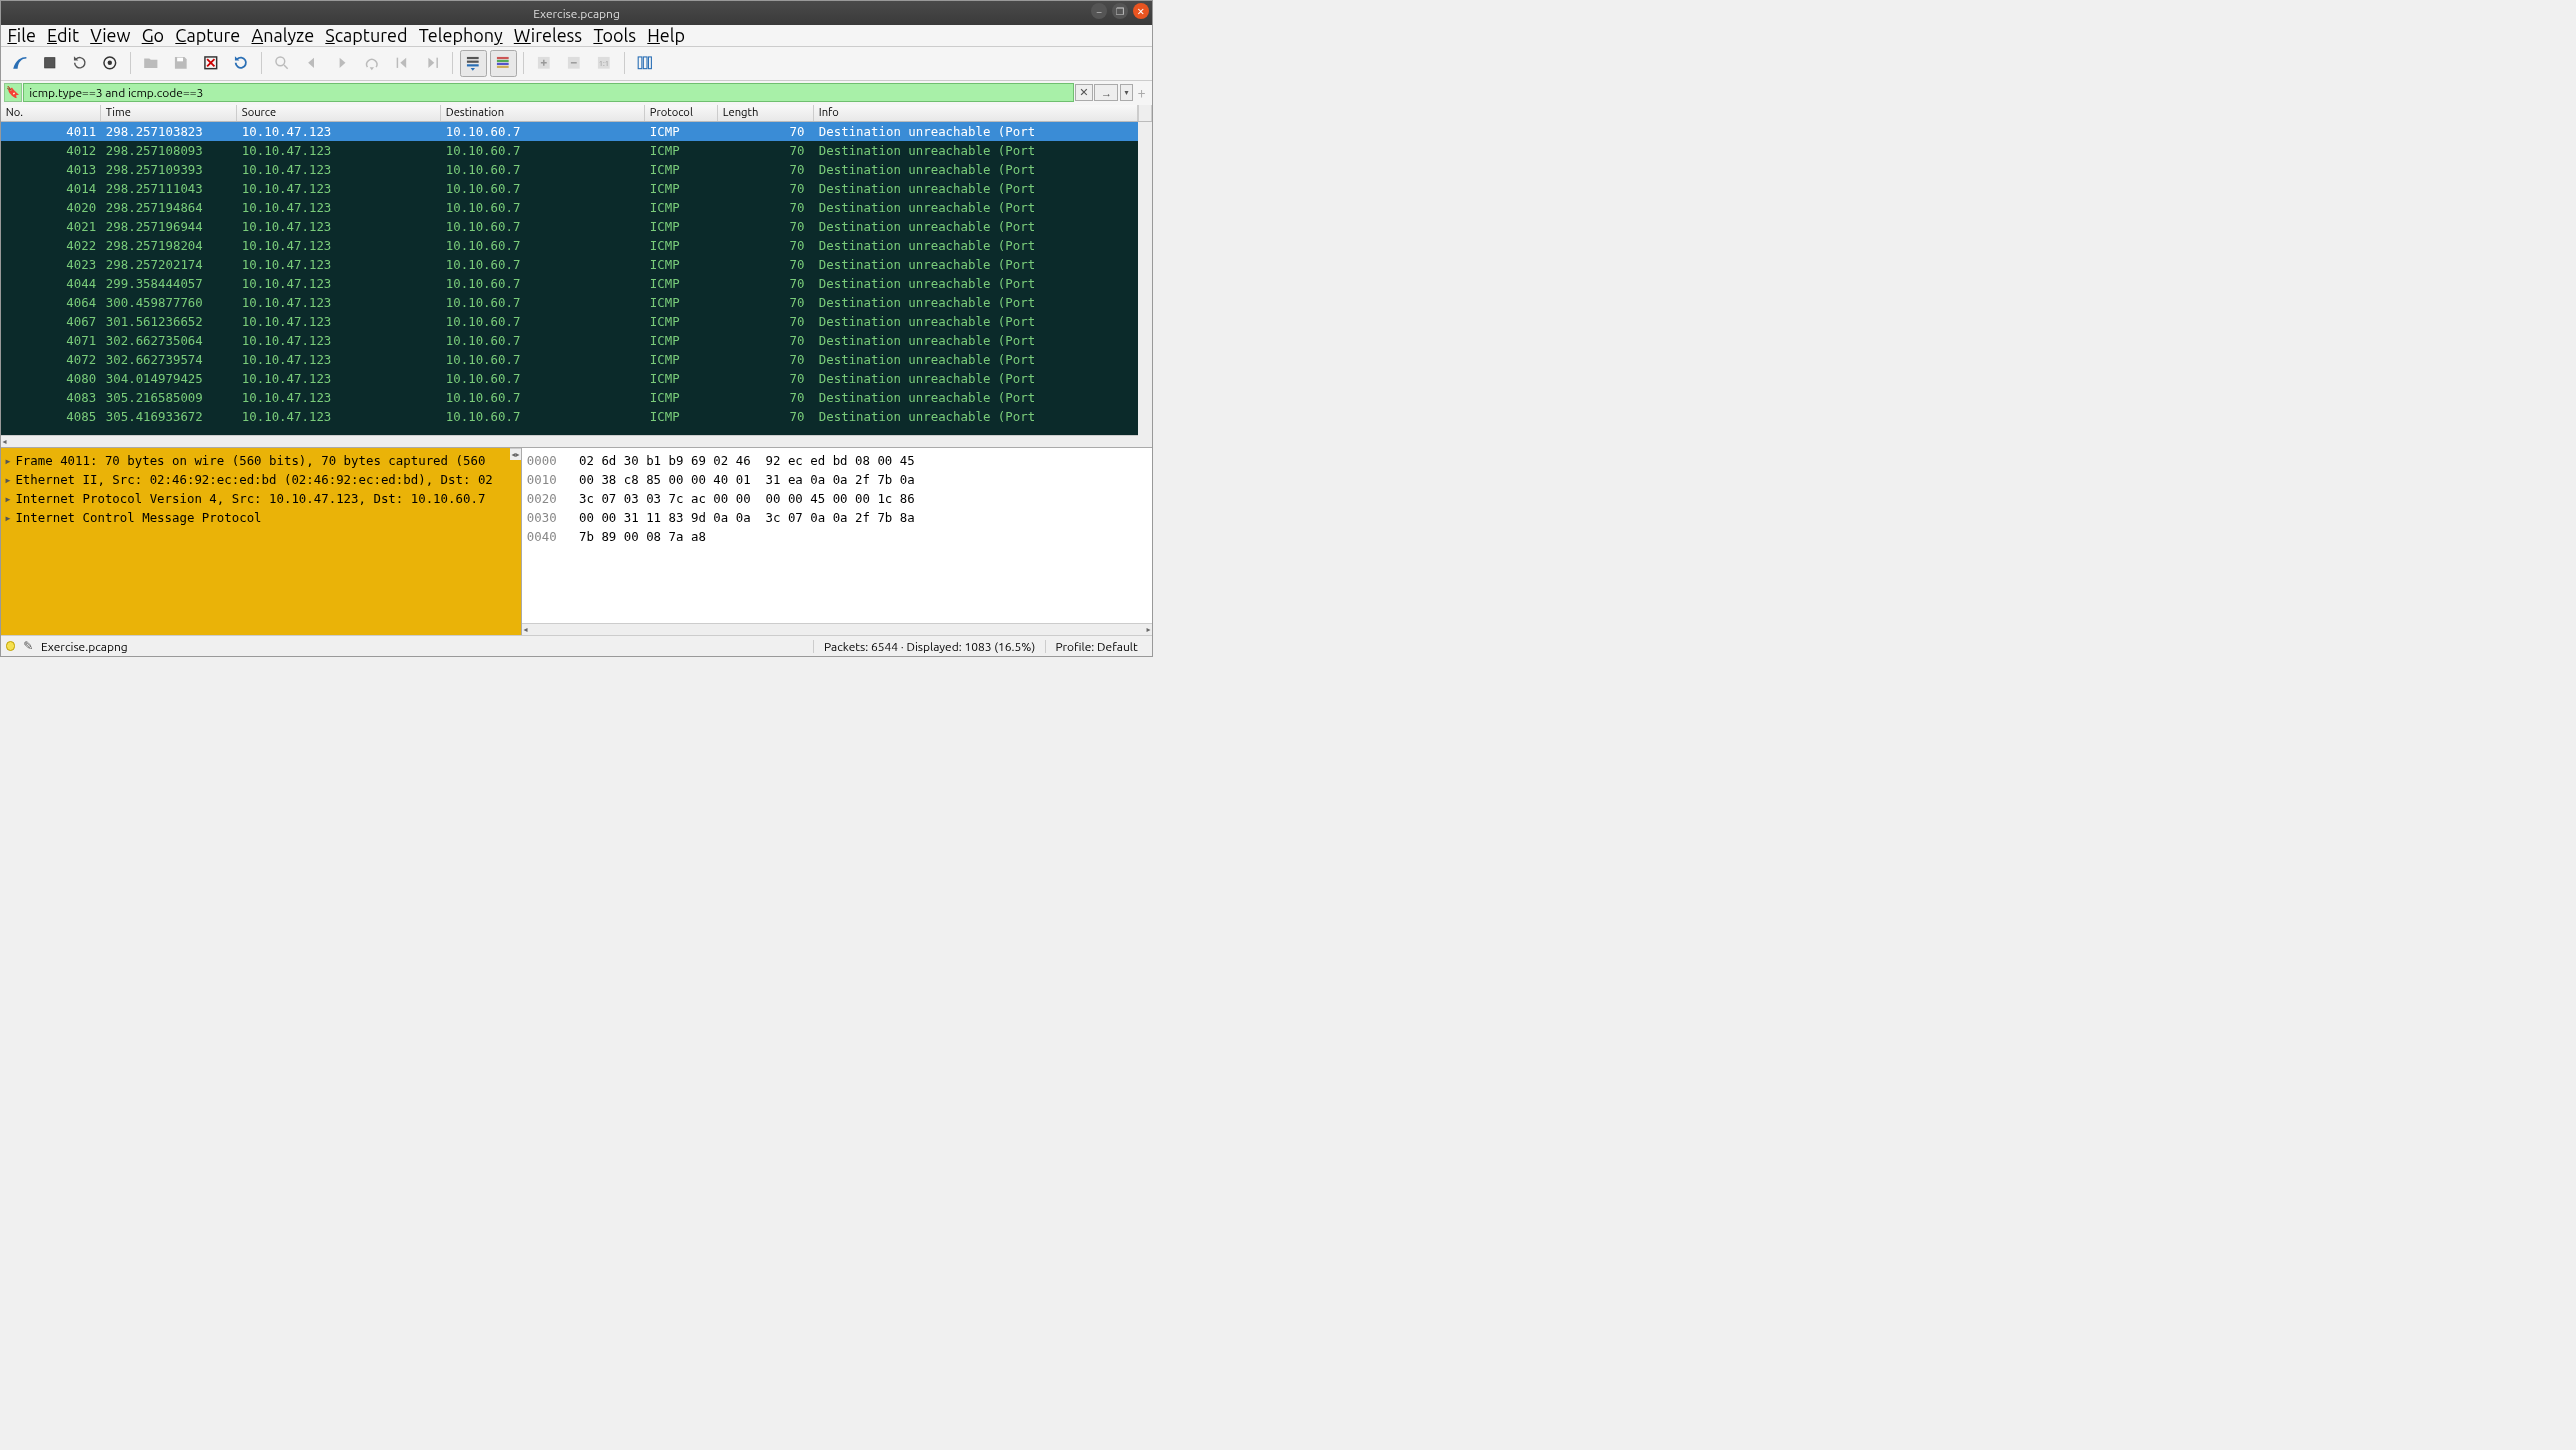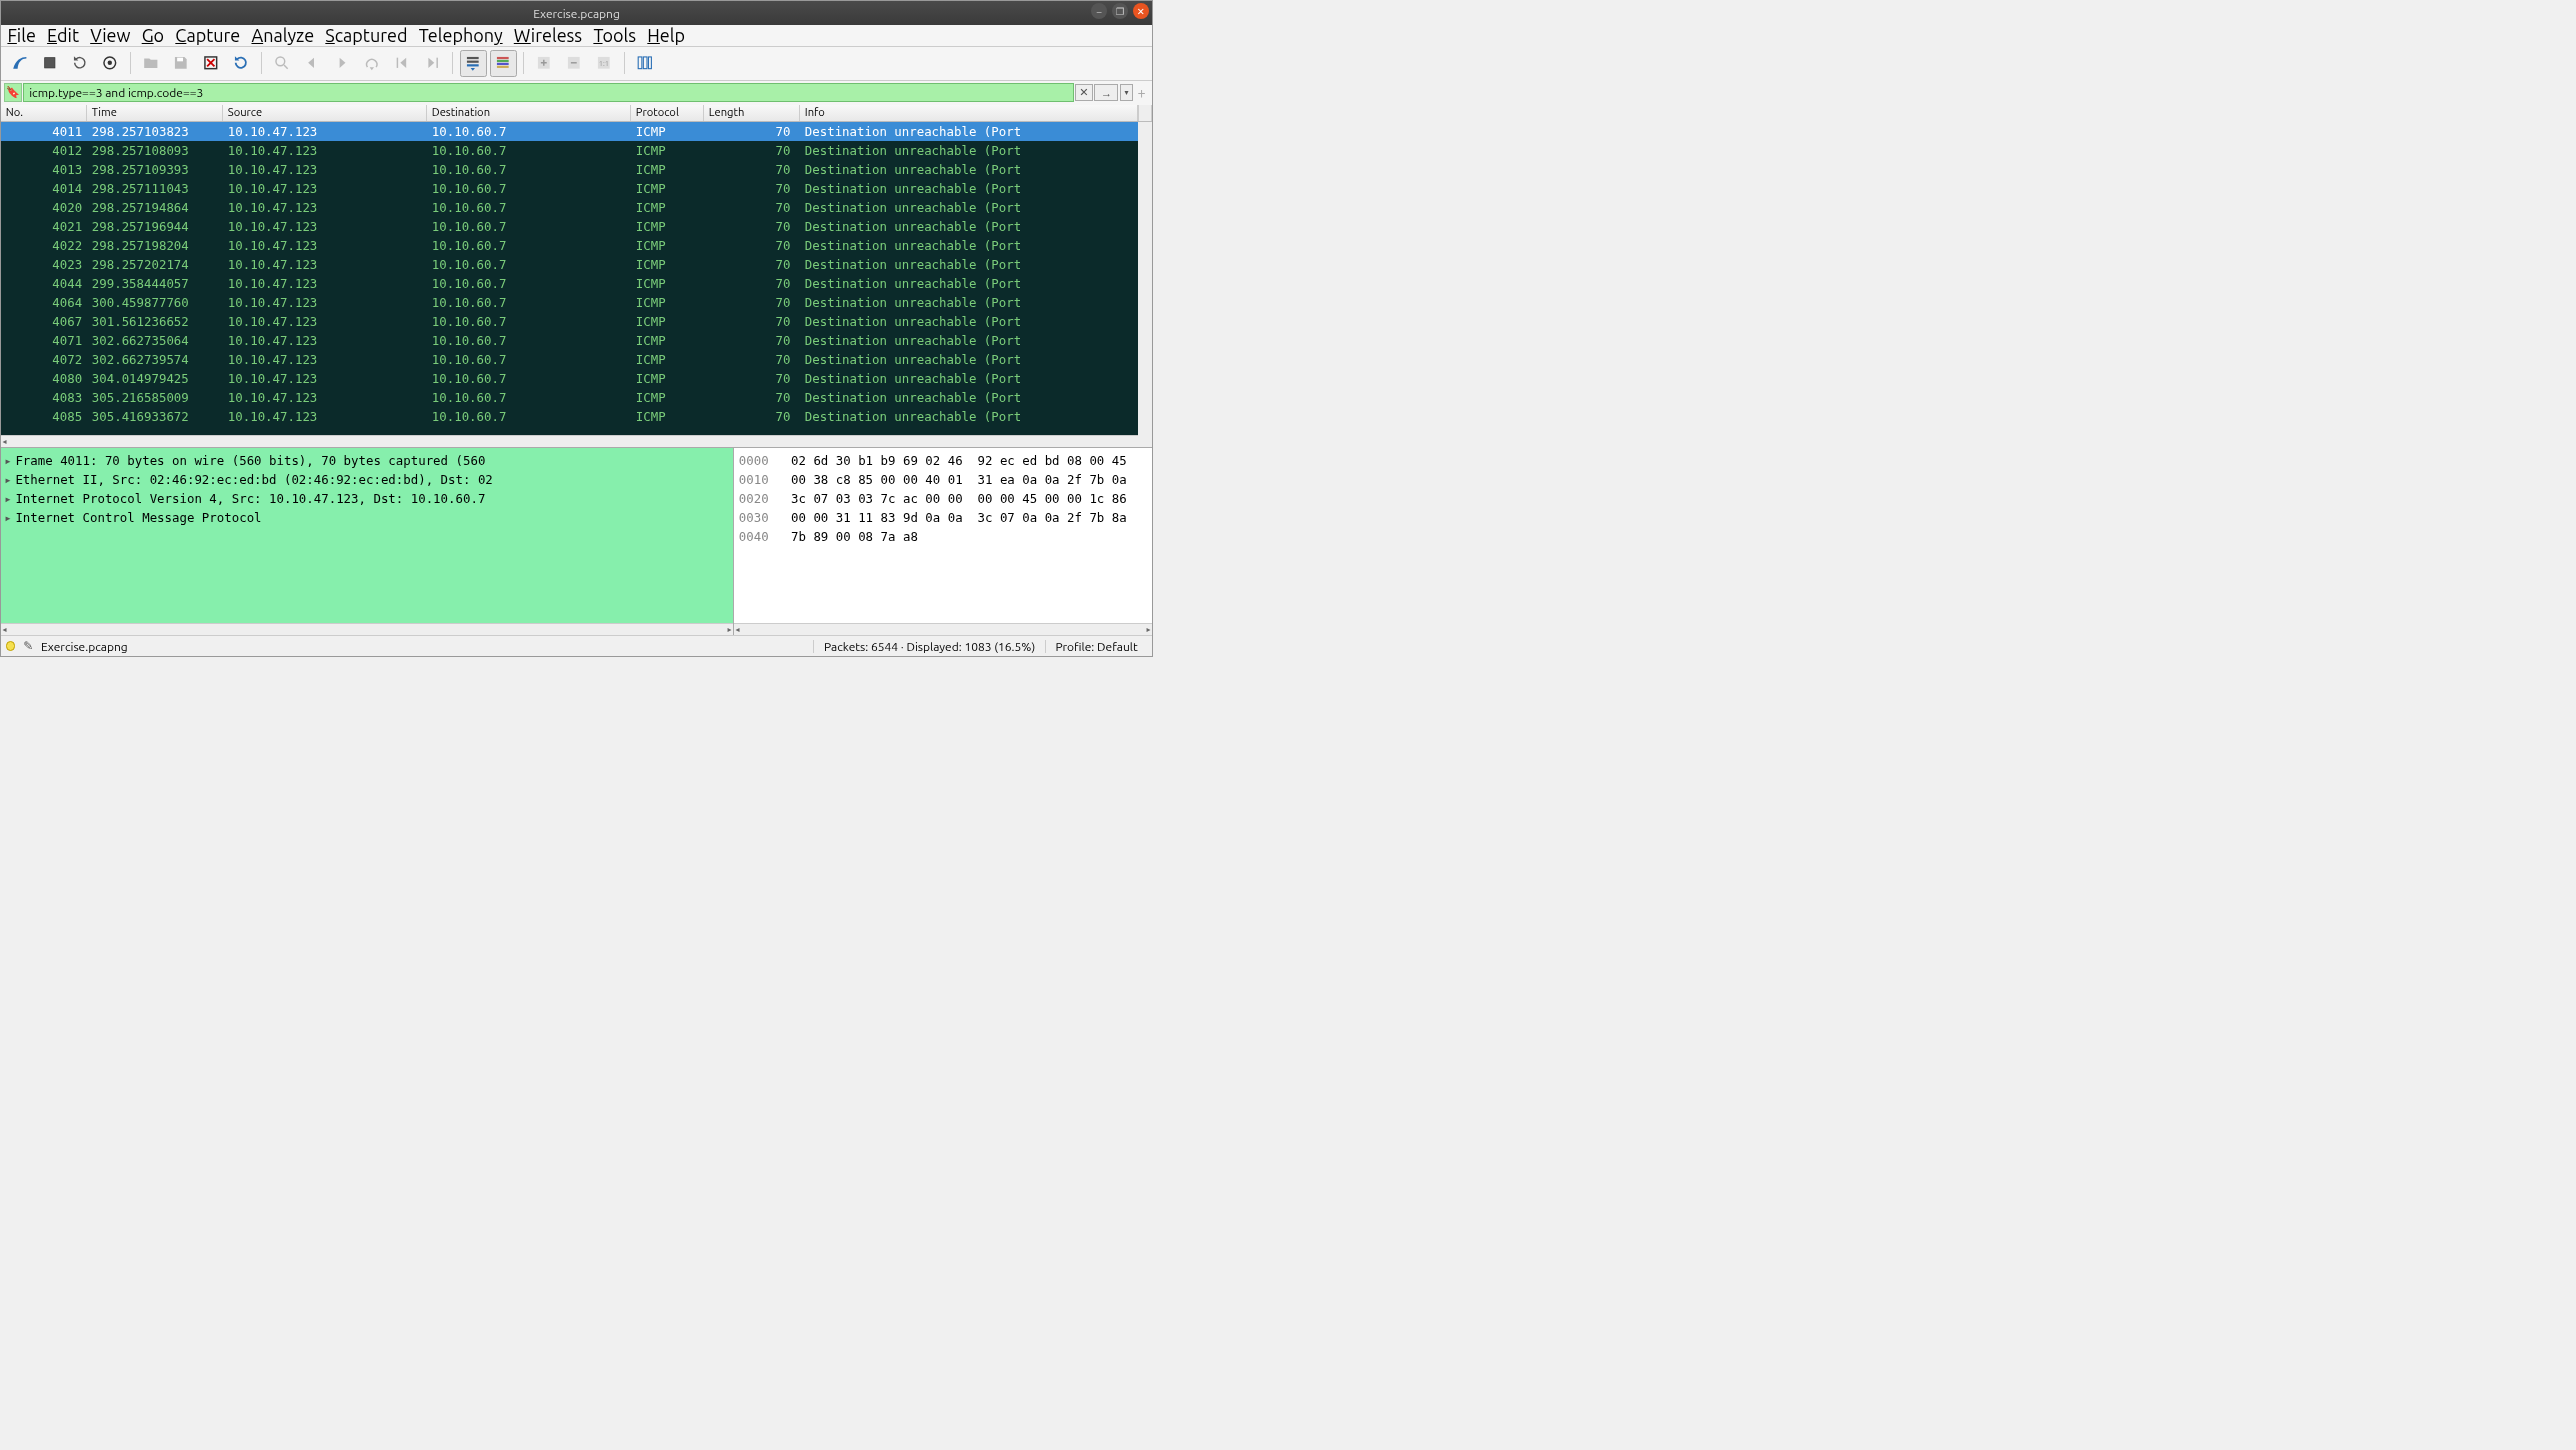--- a/index.html
+++ b/index.html
@@ -28,39 +28,39 @@
   .filter-book { width: 17.6px; height: 19px; border: 0.8px solid #8fc98f; background: #a8f0a8; display:flex; align-items:center; justify-content:center; color:#3a7a3a; }
   .filter-input { flex: 1; height: 19px; border: 0.8px solid #6fbf6f; background: #a8f0a8; padding: 0 4.8px; font-size: 12px; font-family: inherit; color: #000; outline: none; }
   .filter-clear { width: 17.6px; height: 17.6px; border: 0.8px solid #aaa; background: #eee; display:flex; align-items:center; justify-content:center; font-size:11.2px; color:#555; }
   .filter-apply { width: 24px; height: 17.6px; border: 0.8px solid #aaa; background: #eee; display:flex; align-items:center; justify-content:center; font-size:11.2px; color:#555; }
   .filter-dd { width: 12.8px; height: 17.6px; border: 0.8px solid #aaa; background:#eee; display:flex; align-items:center; justify-content:center; font-size:8px; color:#555; }
   .filter-add { width: 14.4px; height: 17.6px; display:flex; align-items:center; justify-content:center; color:#aaa; font-size:14.4px; }
   
   .packet-list { flex: 0 0 auto; height: 343px; display: flex; flex-direction: column; background: #fff; border-bottom: 0.8px solid #aaa; overflow:hidden; position:relative; }
   .pl-head { display: flex; height: 17.6px; background: linear-gradient(#f8f8f8,#e8e8e8); border-bottom: 0.8px solid #bbb; font-size: 11.2px; }
   .pl-head > div { border-right: 0.8px solid #ccc; padding: 1.6px 4.8px; white-space: nowrap; overflow: hidden; }
-  .col-no   { width: 86px; }
+  .col-no   { width: 100px; }
   .col-time { width: 136px; }
   .col-src  { width: 204px; }
   .col-dst  { width: 204px; }
   .col-prot { width: 73px; }
   .col-len  { width: 96px; }
   .col-info { flex: 1; }
   .col-scroll { width: 14.4px; background:#eee; border-left:0.8px solid #ccc; }
   .pl-body { flex: 1; background: #0b2a2a; color: #7acc7a; font-family: "DejaVu Sans Mono","Liberation Mono",monospace; font-size: 12.4px; line-height: 19px; overflow: hidden; position:relative; }
   .pl-row { display: flex; white-space: nowrap; }
   .pl-row.selected { background: #3a8cd6; color: #fff; }
   .pl-row > div { padding: 0 4.8px; overflow: hidden; }
   .pl-row .col-no { text-align: right; padding-left:0; }
   .pl-row .col-len { text-align: right; padding-right: 9.6px; }
   .pl-vscroll { position:absolute; right:0; top:17.6px; bottom:0; width:14.4px; background:#eee; }
   .pl-hscroll { height: 12px; background:#eee; border-top:0.8px solid #ccc; display:flex; align-items:center; justify-content:space-between; padding:0 1.6px; font-size:8px; color:#666; }
   
   .detail-area { flex: 1; display: flex; min-height: 0; }
-  .tree-pane { width: 733px; display:flex; flex-direction:column; border-right:0.8px solid #aaa; background:#86efac; }
+  .tree-pane { width: 521px; display:flex; flex-direction:row; border-right:0.8px solid #aaa; background:#eab308; }
   .tree-body { flex:1; overflow:hidden; padding: 3.2px 3.2px; font-family: "DejaVu Sans Mono","Liberation Mono",monospace; font-size: 12.4px; line-height: 19px; color:#000; }
   .tree-row { white-space: nowrap; }
   .tree-row .expander { display:inline-block; width:11.2px; color:#555; }
   .hex-pane { flex:1; display:flex; flex-direction:column; background:#fff; }
   .hex-body { flex:1; overflow:hidden; padding: 3.2px 4.8px; font-family: "DejaVu Sans Mono","Liberation Mono",monospace; font-size: 12.4px; line-height: 19px; color:#000; white-space:pre; }
   .hex-off { color:#888; }
   
   .pane-hscroll { height: 12px; background:#eee; border-top:0.8px solid #ccc; display:flex; align-items:center; justify-content:space-between; padding:0 1.6px; font-size:8px; color:#666; }
   
   .statusbar { height: 21px; background: #f0f0f0; border-top: 0.8px solid #ccc; display: flex; align-items: center; font-size: 12px; padding: 0 4.8px; }

